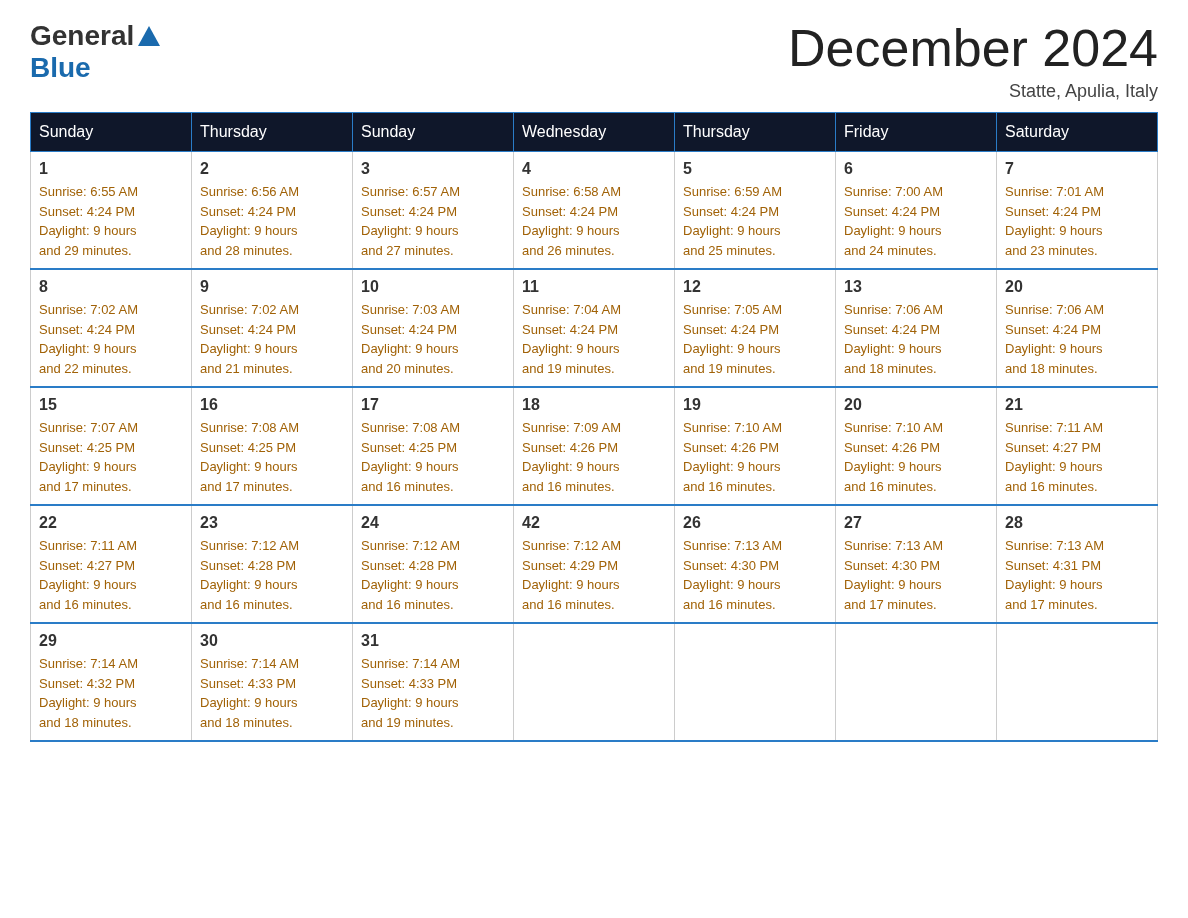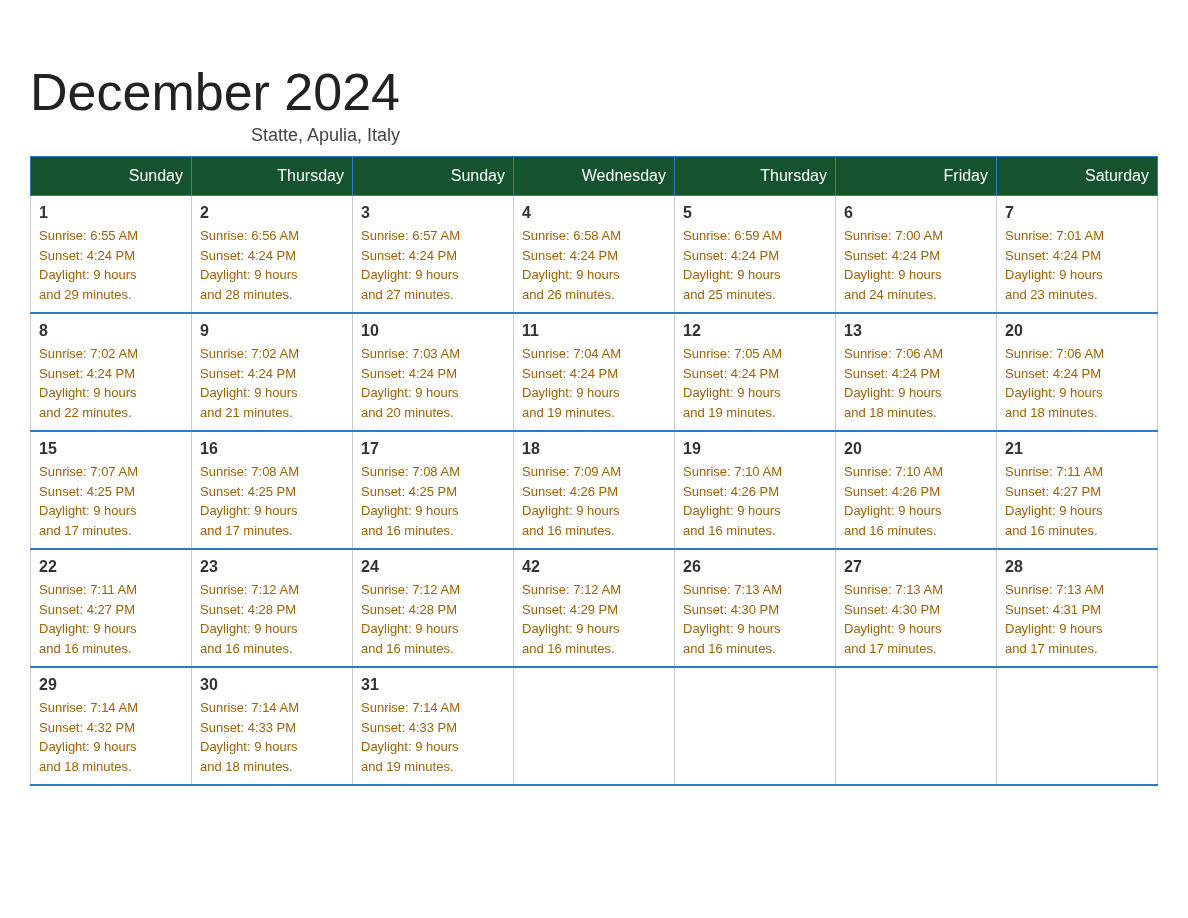--- a/index.html
+++ b/index.html
@@ -40,39 +40,38 @@
       margin-left: 4px;
     }
     .title-section {
       text-align: right;
     }
     .month-title {
       font-size: 52px;
       font-weight: normal;
       color: #222;
       line-height: 1.1;
-      margin-top: 44px;
     }
     .location {
       font-size: 18px;
       color: #444;
       margin-top: 4px;
     }
     .calendar {
       width: 100%;
       border-collapse: collapse;
       margin-top: 8px;
     }
     .calendar th {
-      background-color: #14532d;
+      background-color: #0f172a;
       color: #fff;
       padding: 10px 8px;
       font-size: 16px;
       font-weight: normal;
-      text-align: right;
+      text-align: left;
       border: 1px solid #2a7cc7;
     }
     .calendar td {
       border: 1px solid #ccc;
       vertical-align: top;
       padding: 8px;
       width: calc(100% / 7);
       min-height: 100px;
     }
     .day-num {
@@ -93,20 +92,33 @@
       border-bottom: 2px solid #2a7cc7;
     }
     .calendar thead tr {
       border-bottom: none;
     }
   </style>
 </head>
 <body>
 
 <div class="header">
+  <div class="logo-wrapper">
+    <div class="logo-top">
+      <span class="logo-text-general">General</span>
+      <div class="logo-arrows">
+        <svg width="22" height="20" viewBox="0 0 22 20">
+          <polygon points="0,20 11,0 22,20" fill="#1a6aad"></polygon>
+        </svg>
+      </div>
+    </div>
+    <div>
+      <span class="logo-text-blue">Blue</span>
+    </div>
+  </div>
   <div class="title-section">
     <div class="month-title">December 2024</div>
     <div class="location">Statte, Apulia, Italy</div>
   </div>
 </div>
 
 <table class="calendar">
   <thead>
     <tr>
     <th>Sunday</th>

